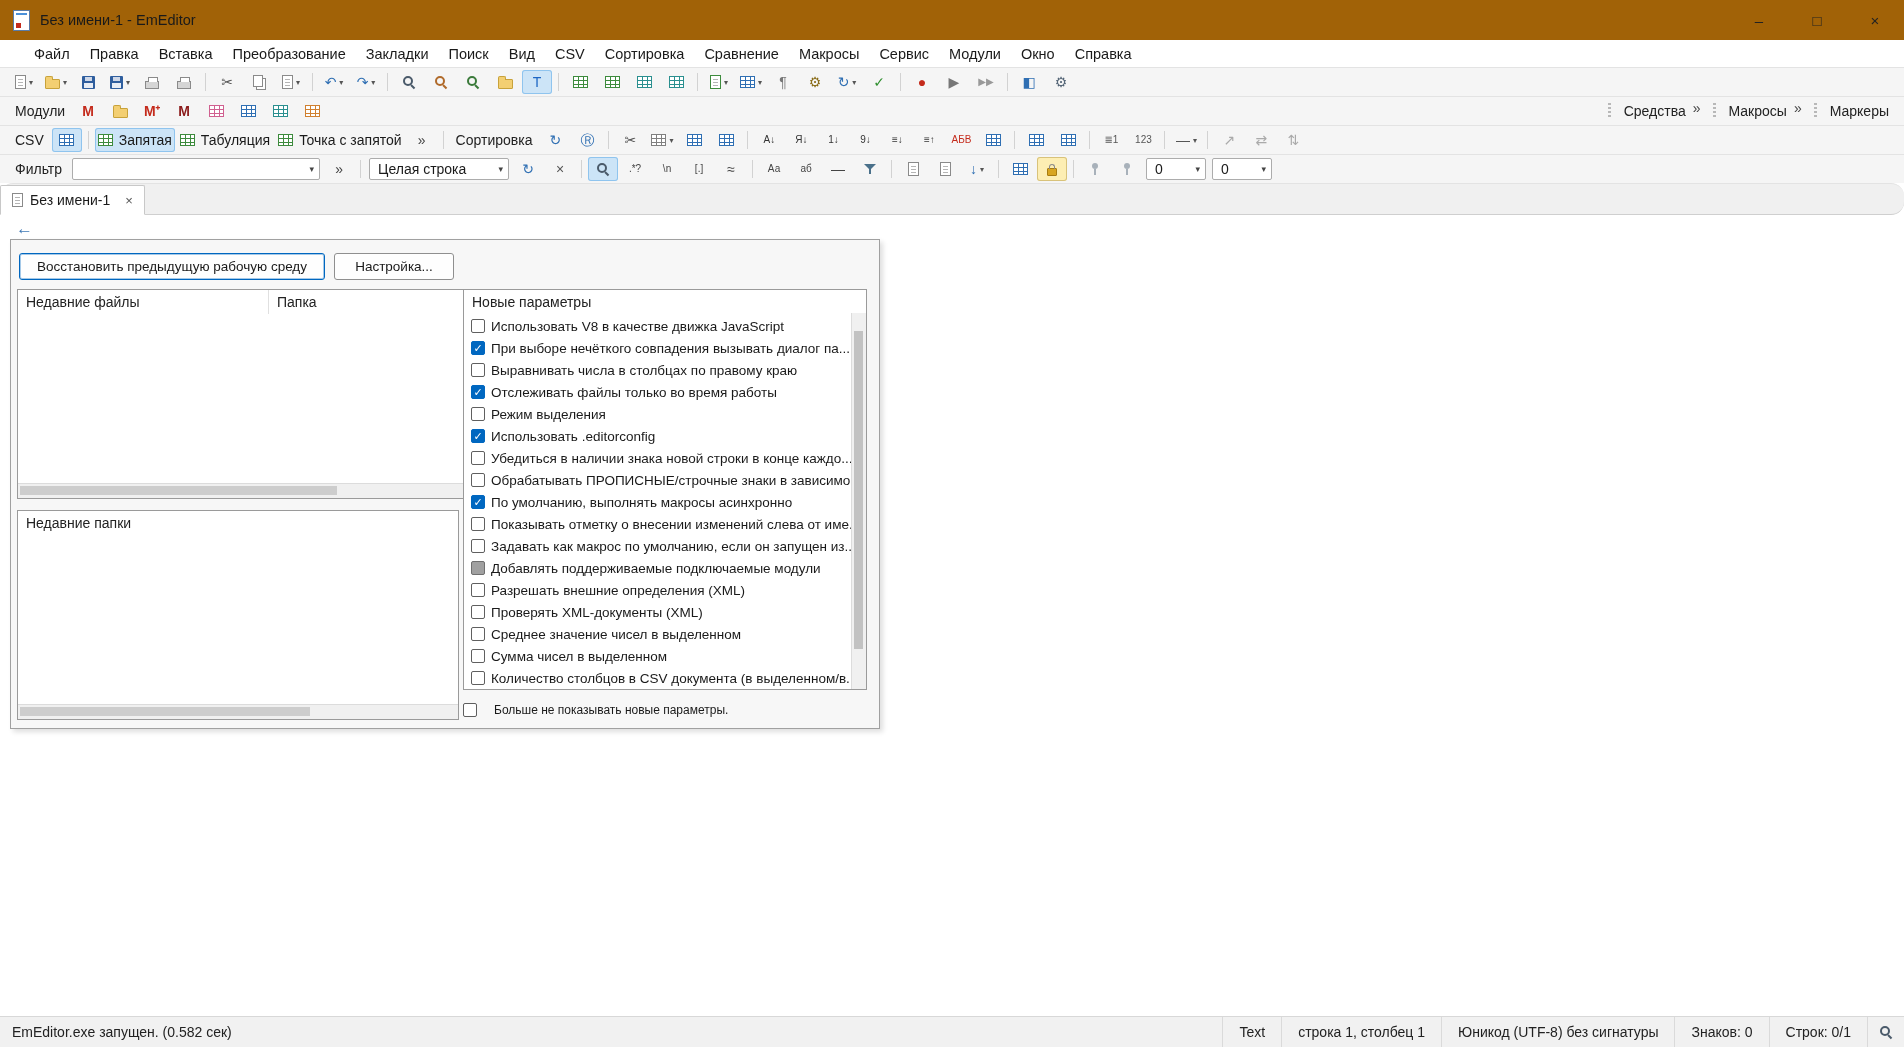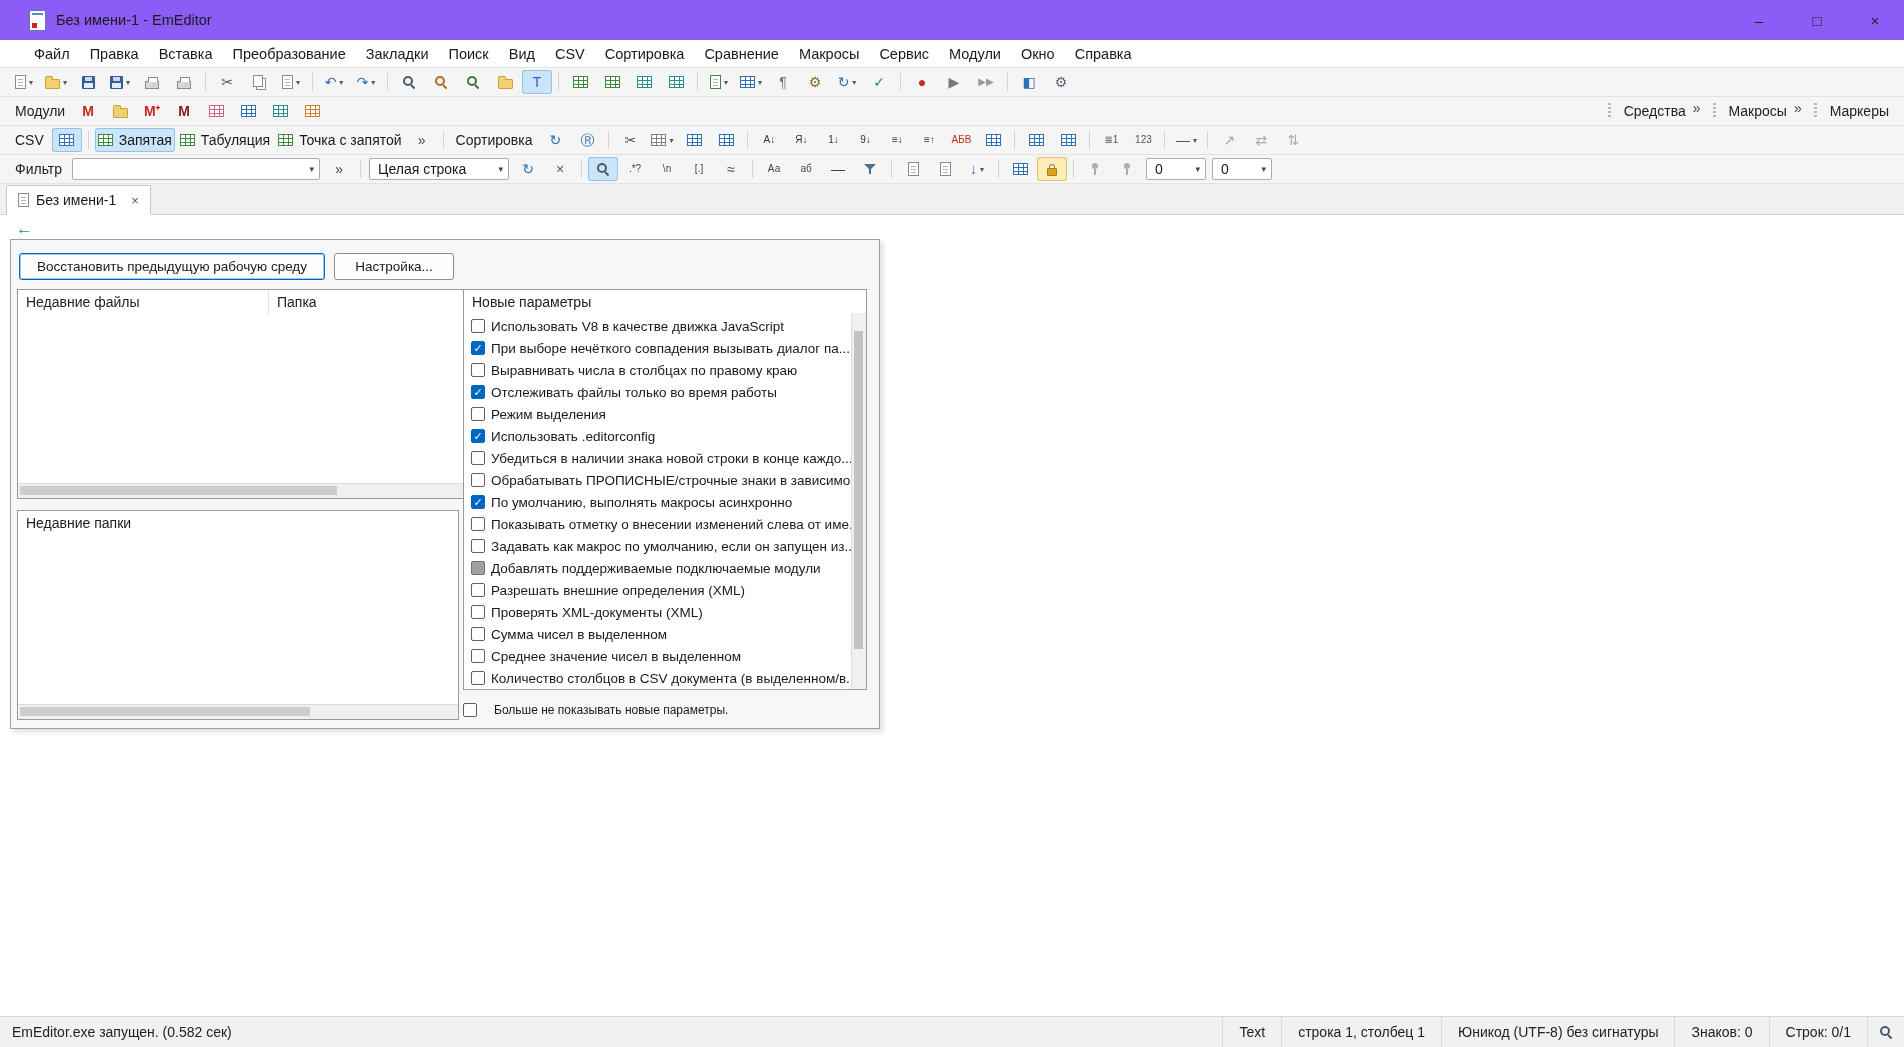--- a/index.html
+++ b/index.html
@@ -1,19 +1,19 @@
 <!DOCTYPE html>
 <html><head>
 <meta charset="utf-8">
 <style>
   html,body{margin:0;padding:0;background:#7a7a7a;}
   .window{position:relative;width:1904px;height:1047px;background:#fff;font-family:"Liberation Sans",sans-serif;
     font-size:14px;color:#1a1a1a;display:flex;flex-direction:column;overflow:hidden;outline:1px solid #5a5a5a;}
   
-  .titlebar{height:40px;display:flex;align-items:center;background:#8b5cf6;flex:0 0 auto;padding-left:16px;}
+  .titlebar{height:40px;display:flex;align-items:center;background:#a16207;flex:0 0 auto;}
   .app-icon{width:15px;height:19px;background:#fff;border:1px solid #5a7ca8;position:relative;margin:0 10px 0 13px;display:inline-block;}
   .app-icon::before{content:"";position:absolute;left:2px;top:2px;right:2px;height:2px;background:#4a90d9;}
   .app-icon::after{content:"";position:absolute;left:2px;bottom:2px;width:5px;height:5px;background:#c42b1c;}
   .title-text{font-size:14.5px;}
   .win-controls{margin-left:auto;display:flex;height:100%;}
   .win-btn{width:58px;height:40px;display:flex;align-items:center;justify-content:center;font-size:15px;color:#222;}
   
   .menubar{height:27px;display:flex;align-items:center;padding-left:24px;background:#fff;flex:0 0 auto;}
   .menu-item{padding:3px 10px;font-size:14.5px;border-radius:4px;white-space:nowrap;}
   
@@ -52,21 +52,21 @@
   .ic-mag::after{content:"";position:absolute;left:9px;top:9px;width:5px;height:2px;background:var(--mc);transform:rotate(45deg);transform-origin:0 50%;}
   .ic-lock{width:10px;height:8px;background:#d8a520;border:1px solid #a87c10;box-sizing:border-box;border-radius:1px;position:relative;margin-top:6px;display:inline-block;}
   .ic-lock::before{content:"";position:absolute;left:1px;top:-5px;width:6px;height:5px;border:1.5px solid #8a8a8a;border-bottom:none;border-radius:3px 3px 0 0;box-sizing:border-box;}
   .ic-funnel{width:12px;height:12px;position:relative;display:inline-block;}
   .ic-funnel::before{content:"";position:absolute;left:0;top:1px;border-left:6px solid transparent;border-right:6px solid transparent;border-top:6px solid #4a708a;}
   .ic-funnel::after{content:"";position:absolute;left:5px;top:6px;width:2px;height:5px;background:#4a708a;}
   .ic-pin{width:12px;height:14px;position:relative;display:inline-block;opacity:.55;}
   .ic-pin::before{content:"";position:absolute;left:3px;top:1px;width:6px;height:6px;background:#6a7a8a;border-radius:50%;}
   .ic-pin::after{content:"";position:absolute;left:5px;top:7px;width:2px;height:6px;background:#6a7a8a;}
   
-  .tabbar{height:30px;background:#f0f0f0;display:flex;align-items:flex-end;padding-left:6px;border-top:1px solid #e3e3e3;border-bottom:1px solid #cfcfcf;flex:0 0 auto;}
+  .tabbar{height:30px;background:#f0f0f0;display:flex;align-items:flex-end;border-top:1px solid #e3e3e3;border-bottom:1px solid #cfcfcf;flex:0 0 auto;border-radius:13px;}
   .tab{height:28px;background:#fff;border:1px solid #c8c8c8;border-bottom:1px solid #fff;display:flex;align-items:center;padding:0 11px;gap:7px;font-size:14px;border-radius:2px 2px 0 0;margin-bottom:-1px;position:relative;z-index:2;}
   .tab-close{font-size:13px;color:#555;margin-left:8px;}
   
   .content{flex:1;min-height:0;background:#fff;position:relative;overflow:hidden;}
   .back-arrow{position:absolute;left:16px;top:4px;font-size:17px;color:#3e78b5;}
   .start-panel{position:absolute;left:10px;top:24px;width:868px;height:488px;background:#f7f7f7;border:1px solid #a0a0a0;box-shadow:3px 3px 5px rgba(0,0,0,.13);}
   .sp-btn{position:absolute;height:27px;background:#fefefe;border:1px solid #8f8f8f;border-radius:3px;font-size:13.5px;font-family:inherit;display:flex;align-items:center;justify-content:center;color:#1a1a1a;}
   #restore-btn{left:8px;top:13px;width:306px;border-color:#0067c0;box-shadow:inset 0 0 0 1px rgba(0,103,192,.35);}
   #customize-btn{left:323px;top:13px;width:120px;}
   .listbox{position:absolute;background:#fff;border:1px solid #9a9a9a;box-sizing:border-box;}
@@ -557,25 +557,25 @@
             <div class="opt-row">
               <span class="cb unchecked"></span>
               <span class="opt-label">Разрешать внешние определения (XML)</span>
             </div>
             <div class="opt-row">
               <span class="cb unchecked"></span>
               <span class="opt-label">Проверять XML-документы (XML)</span>
             </div>
             <div class="opt-row">
               <span class="cb unchecked"></span>
+              <span class="opt-label">Среднее значение чисел в выделенном</span>
+            </div>
+            <div class="opt-row">
+              <span class="cb unchecked"></span>
               <span class="opt-label">Сумма чисел в выделенном</span>
-            </div>
-            <div class="opt-row">
-              <span class="cb unchecked"></span>
-              <span class="opt-label">Среднее значение чисел в выделенном</span>
             </div>
             <div class="opt-row">
               <span class="cb unchecked"></span>
               <span class="opt-label">Количество столбцов в CSV документа (в выделенном/в...</span>
             </div>
           </div>
         <div class="vscroll">
             <div class="thumb"></div>
           </div>
       </div>

